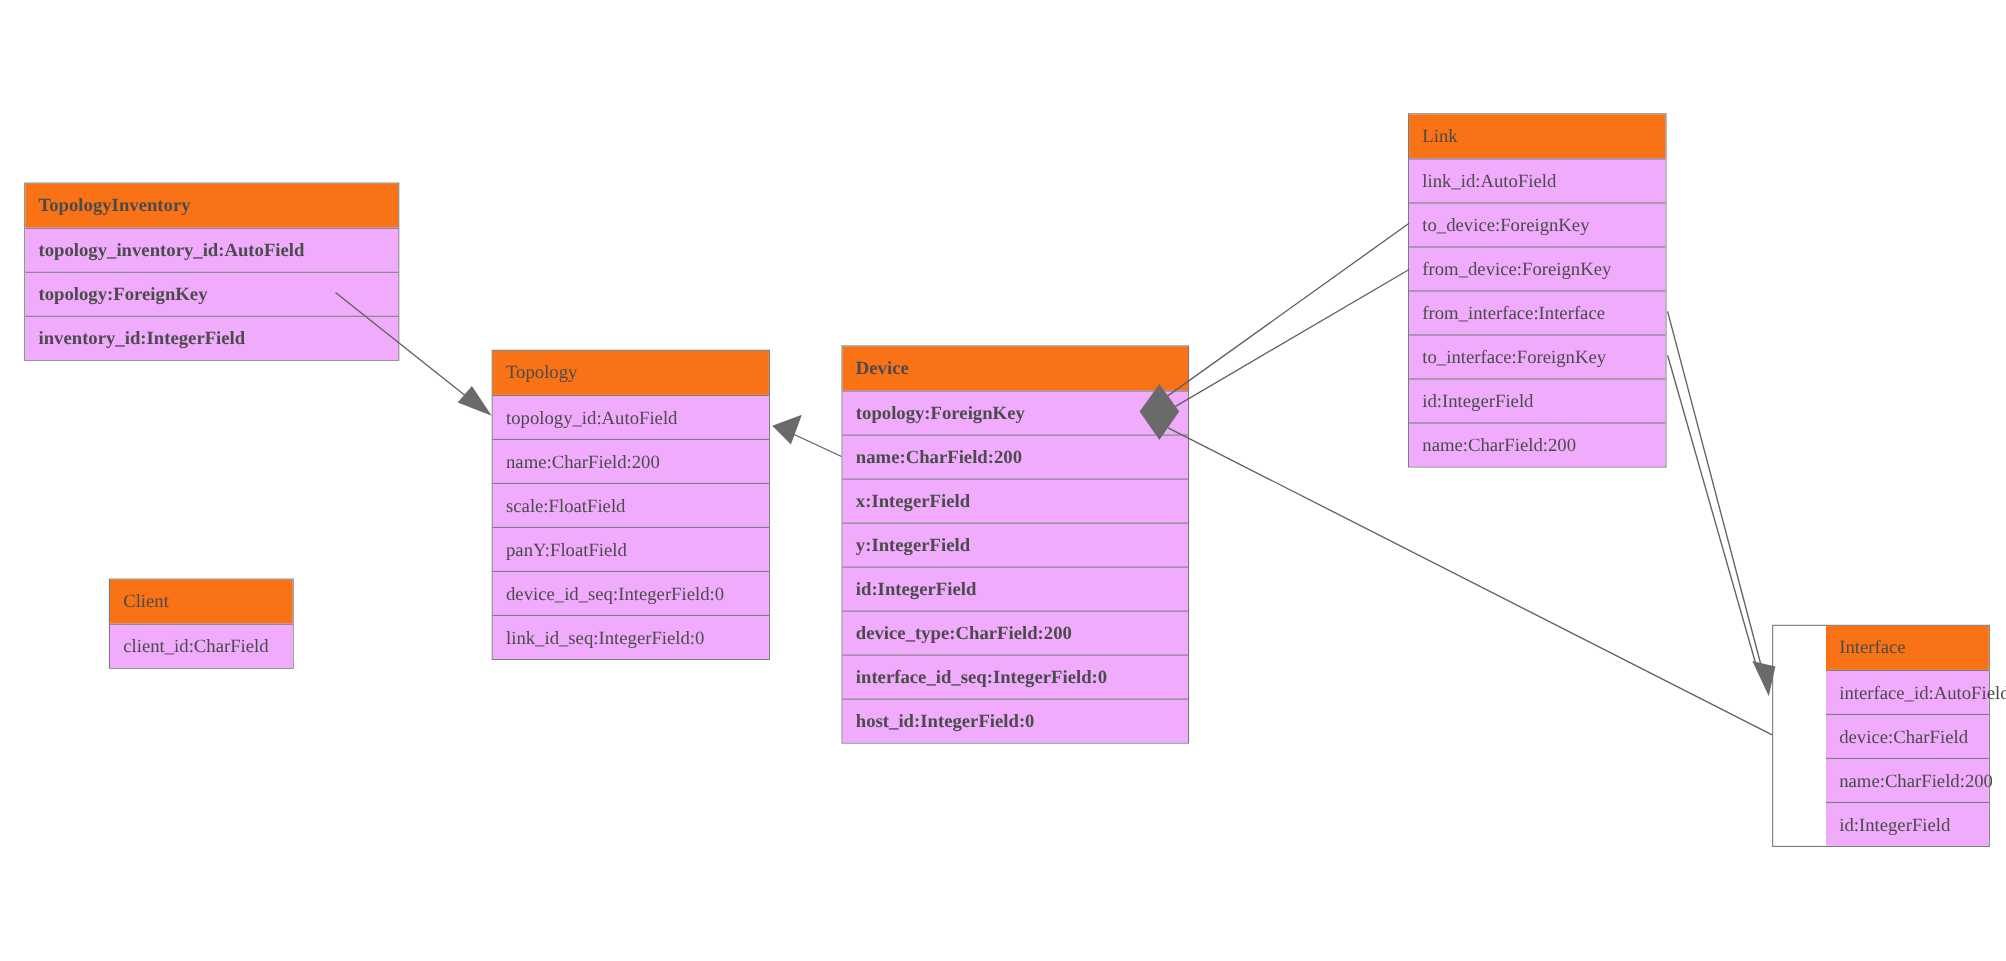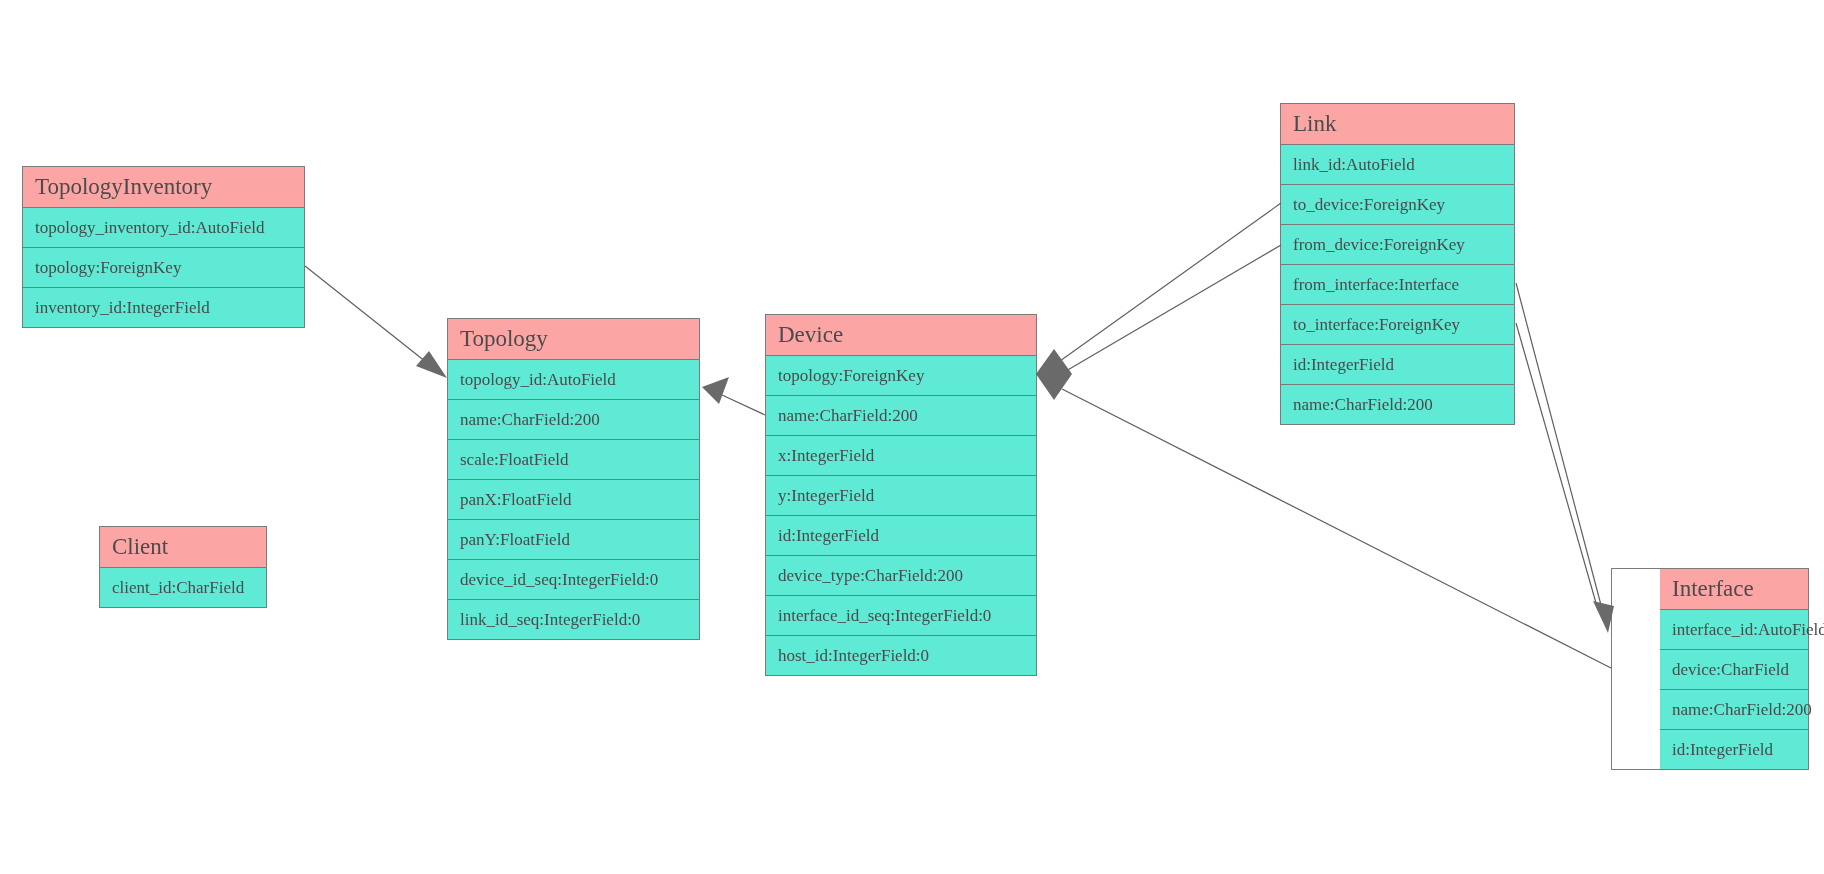--- a/index.html
+++ b/index.html
@@ -14,32 +14,32 @@
   .entity {
     position: absolute;
     box-sizing: border-box;
     border: 1px solid #7b7b7b;
     background: #ffffff;
     z-index: 2;
   }
   .entity-header {
     box-sizing: border-box;
     height: 40px;
-    background: #fca5a5;
+    background: #f97316;
     display: flex;
     align-items: center;
     padding-left: 12px;
-    font-size: 23px;
+    font-size: 17px;
     color: #4b4b4b;
   }
   .entity-row {
     box-sizing: border-box;
     height: 40px;
     border-top: 1px solid #7b7b7b;
-    background: #5eead4;
+    background: #f0abfc;
     display: flex;
     align-items: center;
     padding-left: 12px;
     font-size: 17px;
     color: #4b4b4b;
     white-space: nowrap;
   }
   #edges-svg {
     position: absolute;
     left: 0; top: 0;
@@ -47,41 +47,40 @@
     height: 874px;
     z-index: 5;
     pointer-events: none;
   }
 </style>
 </head>
 <body>
 
 <div id="canvas">
   <div id="boxes">
-      <div class="entity" style="left: 22px; top: 166px; width: 283px;">
+      <div class="entity" style="left: 22px; top: 166px; width: 341px; font-weight: bold;">
         <div class="entity-header">TopologyInventory</div>
         <div class="entity-row">topology_inventory_id:AutoField</div>
         <div class="entity-row">topology:ForeignKey</div>
         <div class="entity-row">inventory_id:IntegerField</div>
       </div>
       <div class="entity" style="left: 447px; top: 318px; width: 253px;">
         <div class="entity-header">Topology</div>
         <div class="entity-row">topology_id:AutoField</div>
         <div class="entity-row">name:CharField:200</div>
         <div class="entity-row">scale:FloatField</div>
-        <div class="entity-row">panX:FloatField</div>
         <div class="entity-row">panY:FloatField</div>
         <div class="entity-row">device_id_seq:IntegerField:0</div>
         <div class="entity-row">link_id_seq:IntegerField:0</div>
       </div>
       <div class="entity" style="left: 79px; top: 526px; width: 168px; margin-left: 20px;">
         <div class="entity-header">Client</div>
         <div class="entity-row">client_id:CharField</div>
       </div>
-      <div class="entity" style="left: 765px; top: 314px; width: 272px;">
+      <div class="entity" style="left: 765px; top: 314px; width: 316px; font-weight: bold;">
         <div class="entity-header">Device</div>
         <div class="entity-row">topology:ForeignKey</div>
         <div class="entity-row">name:CharField:200</div>
         <div class="entity-row">x:IntegerField</div>
         <div class="entity-row">y:IntegerField</div>
         <div class="entity-row">id:IntegerField</div>
         <div class="entity-row">device_type:CharField:200</div>
         <div class="entity-row">interface_id_seq:IntegerField:0</div>
         <div class="entity-row">host_id:IntegerField:0</div>
       </div>

